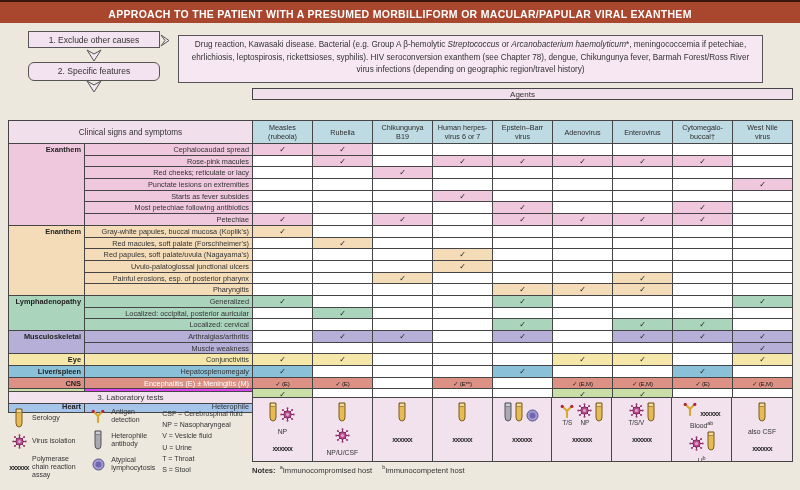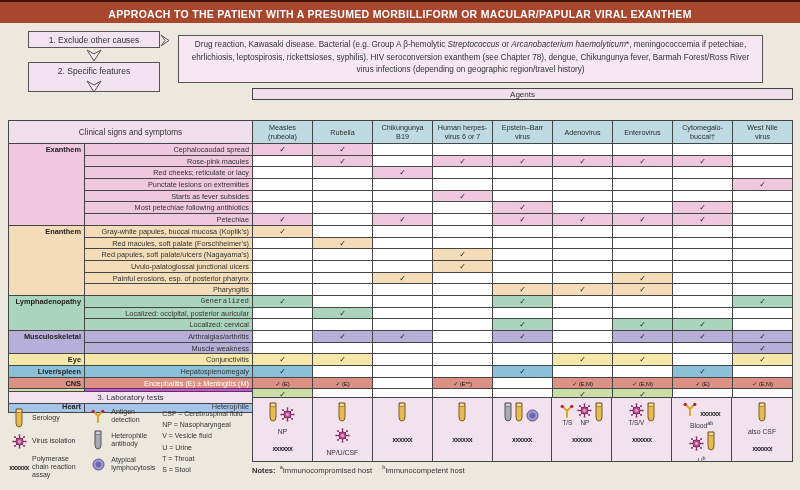--- a/index.html
+++ b/index.html
@@ -7,21 +7,21 @@
   .page{position:relative;width:800px;height:490px;background:var(--c-pagebg,#ece8dd);overflow:hidden;color:#222;}
   *{box-sizing:border-box;}
 
   .titlebar{position:absolute;left:0;top:0;width:800px;height:23px;background:var(--c-title,#a8462e);
     color:#fff;font-weight:bold;font-size:10.5px;letter-spacing:.3px;text-align:center;line-height:24px;
     border-top:2px solid #3a150d;}
 
   .flow-box{position:absolute;background:var(--c-box,#f3e2ef);border:1px solid #555;
     font-size:8.5px;text-align:center;color:#333;}
   .box1{left:28px;top:31px;width:132px;height:17px;line-height:16px;}
-  .box2{left:28px;top:62px;width:132px;height:30px;line-height:16px;}
+  .box2{left:28px;top:62px;width:132px;height:19px;line-height:16px;border-radius:6px;}
   .exclude-box{position:absolute;left:178px;top:35px;width:585px;height:48px;background:#f6e7f2;
     border:1px solid #555;font-size:8.2px;line-height:1.55;text-align:center;padding:3px 10px;color:#333;}
   .arrow{position:absolute;}
 
   .agents-bar{position:absolute;left:252px;top:88px;width:541px;height:12px;background:var(--c-pink,#f2dfec);
     border:1px solid var(--c-border,#454545);font-size:8px;text-align:center;line-height:11px;color:#333;}
 
   .grid{position:absolute;left:8px;top:99px;width:785px;display:grid;
     grid-template-columns:76px 168px repeat(9,1fr);
     grid-template-rows:23px repeat(23,11.7px);
@@ -206,21 +206,21 @@
       <div class="rlabel" style="background: rgb(243, 220, 183); grid-area: 10 / 2;">Red macules, soft palate (Forschheimer's)</div>
       <div class="check" style="grid-area: 10 / 3; background: rgb(255, 255, 255);"></div>
       <div class="check" style="grid-area: 10 / 4; background: rgb(243, 220, 183);">✓</div>
       <div class="check" style="grid-area: 10 / 5; background: rgb(255, 255, 255);"></div>
       <div class="check" style="grid-area: 10 / 6; background: rgb(255, 255, 255);"></div>
       <div class="check" style="grid-area: 10 / 7; background: rgb(255, 255, 255);"></div>
       <div class="check" style="grid-area: 10 / 8; background: rgb(255, 255, 255);"></div>
       <div class="check" style="grid-area: 10 / 9; background: rgb(255, 255, 255);"></div>
       <div class="check" style="grid-area: 10 / 10; background: rgb(255, 255, 255);"></div>
       <div class="check" style="grid-area: 10 / 11; background: rgb(255, 255, 255);"></div>
-      <div class="rlabel" style="background: rgb(243, 220, 183); grid-area: 11 / 2;">Red papules, soft palate/ulcers (Nagayama's)</div>
+      <div class="rlabel" style="background: rgb(243, 220, 183); grid-area: 11 / 2;">Red papules, soft palate/uvula (Nagayama's)</div>
       <div class="check" style="grid-area: 11 / 3; background: rgb(255, 255, 255);"></div>
       <div class="check" style="grid-area: 11 / 4; background: rgb(255, 255, 255);"></div>
       <div class="check" style="grid-area: 11 / 5; background: rgb(255, 255, 255);"></div>
       <div class="check" style="grid-area: 11 / 6; background: rgb(243, 220, 183);">✓</div>
       <div class="check" style="grid-area: 11 / 7; background: rgb(255, 255, 255);"></div>
       <div class="check" style="grid-area: 11 / 8; background: rgb(255, 255, 255);"></div>
       <div class="check" style="grid-area: 11 / 9; background: rgb(255, 255, 255);"></div>
       <div class="check" style="grid-area: 11 / 10; background: rgb(255, 255, 255);"></div>
       <div class="check" style="grid-area: 11 / 11; background: rgb(255, 255, 255);"></div>
       <div class="rlabel" style="background: rgb(243, 220, 183); grid-area: 12 / 2;">Uvulo-palatoglossal junctional ulcers</div>
@@ -247,21 +247,21 @@
       <div class="check" style="grid-area: 14 / 3; background: rgb(255, 255, 255);"></div>
       <div class="check" style="grid-area: 14 / 4; background: rgb(255, 255, 255);"></div>
       <div class="check" style="grid-area: 14 / 5; background: rgb(255, 255, 255);"></div>
       <div class="check" style="grid-area: 14 / 6; background: rgb(255, 255, 255);"></div>
       <div class="check" style="grid-area: 14 / 7; background: rgb(243, 220, 183);">✓</div>
       <div class="check" style="grid-area: 14 / 8; background: rgb(243, 220, 183);">✓</div>
       <div class="check" style="grid-area: 14 / 9; background: rgb(243, 220, 183);">✓</div>
       <div class="check" style="grid-area: 14 / 10; background: rgb(255, 255, 255);"></div>
       <div class="check" style="grid-area: 14 / 11; background: rgb(255, 255, 255);"></div>
       <div class="gcell" style="background: rgb(171, 212, 189); grid-area: 15 / 1 / span 3;">Lymphadenopathy</div>
-      <div class="rlabel" style="background: rgb(171, 212, 189); grid-area: 15 / 2; font-family: Liberation Mono, monospace;">Generalized</div>
+      <div class="rlabel" style="background: rgb(171, 212, 189); grid-area: 15 / 2;">Generalized</div>
       <div class="check" style="grid-area: 15 / 3; background: rgb(171, 212, 189);">✓</div>
       <div class="check" style="grid-area: 15 / 4; background: rgb(255, 255, 255);"></div>
       <div class="check" style="grid-area: 15 / 5; background: rgb(255, 255, 255);"></div>
       <div class="check" style="grid-area: 15 / 6; background: rgb(255, 255, 255);"></div>
       <div class="check" style="grid-area: 15 / 7; background: rgb(171, 212, 189);">✓</div>
       <div class="check" style="grid-area: 15 / 8; background: rgb(255, 255, 255);"></div>
       <div class="check" style="grid-area: 15 / 9; background: rgb(255, 255, 255);"></div>
       <div class="check" style="grid-area: 15 / 10; background: rgb(255, 255, 255);"></div>
       <div class="check" style="grid-area: 15 / 11; background: rgb(171, 212, 189);">✓</div>
       <div class="rlabel" style="background: rgb(171, 212, 189); grid-area: 16 / 2;">Localized: occipital, posterior auricular</div>

